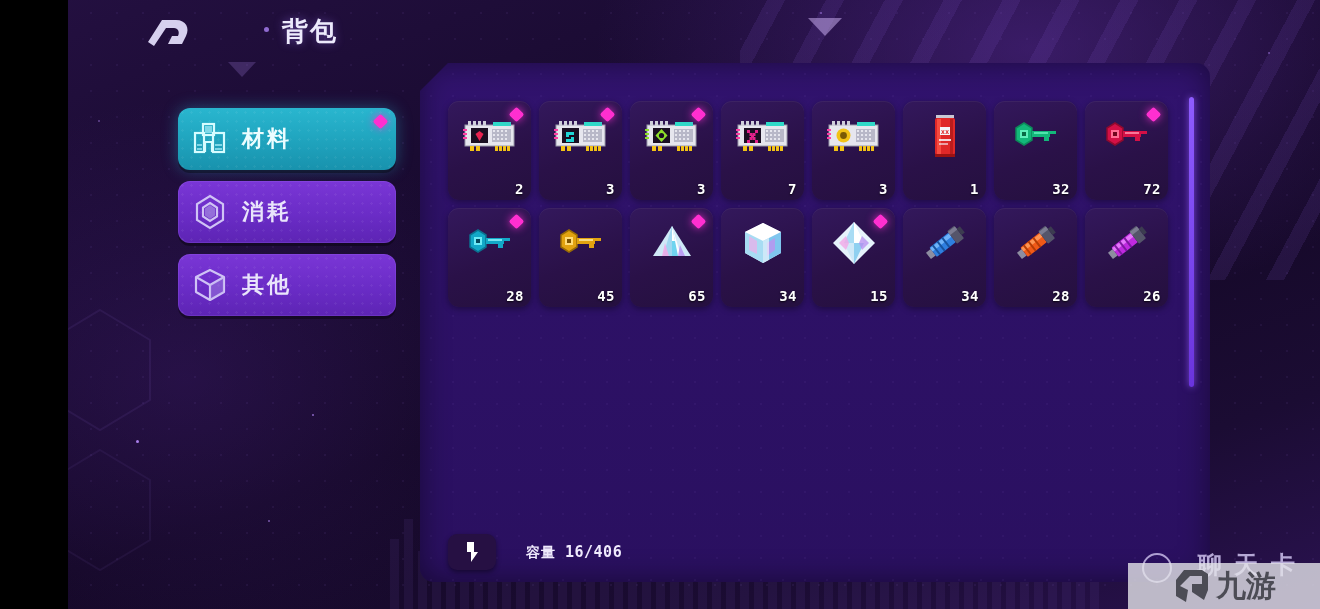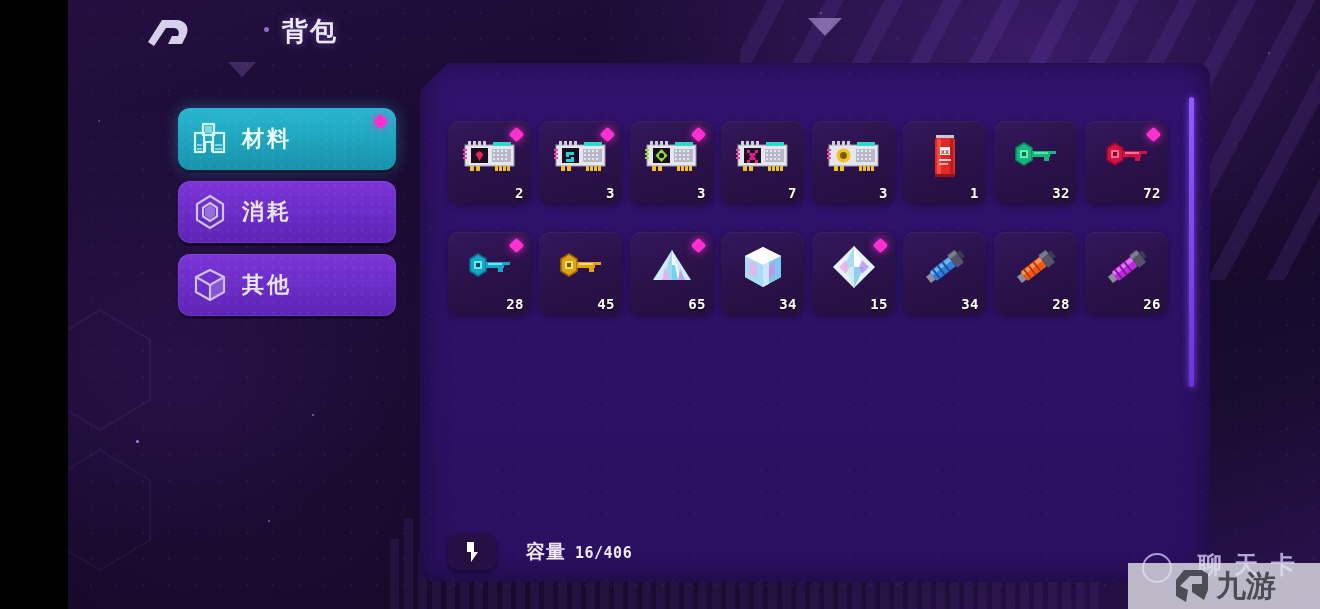--- a/index.html
+++ b/index.html
@@ -94,25 +94,24 @@
     background:linear-gradient(180deg,#8e5cff,#6a34dd); border-radius:3px;
     box-shadow:0 0 7px rgba(150,90,255,.8);
   }
 
   
   .grid{
     position:absolute; left:28px; top:38px; width:725px;
     display:grid; grid-template-columns:repeat(8, 83px); gap:8px;
   }
   .slot{
-    position:relative; width:83px; height:83px; border-radius:11px;
+    position:relative; width:83px; height:99px; border-radius:11px;
     background:linear-gradient(160deg,#33185c 0%,#2a1148 55%,#25103f 100%);
     box-shadow:0 1px 0 rgba(255,255,255,.05) inset, 0 2px 6px rgba(0,0,0,.35);
     cursor:pointer;
-    margin-top:20px;
   }
   .slot .badge{
     position:absolute; right:9px; top:8px; width:11px; height:11px;
     background:#ff2fd0; transform:rotate(45deg); border-radius:2px;
     box-shadow:0 0 8px rgba(255,47,208,.85);
   }
   .slot .count{
     position:absolute; right:7px; bottom:3px;
     font-size:14px; font-weight:700; color:#fff; letter-spacing:.5px;
     font-family:"DejaVu Sans Mono", monospace;
@@ -159,21 +158,21 @@
   .footer{ position:absolute; left:448px; top:534px; z-index:22; display:flex; align-items:center; }
   .f-btn{
     width:48px; height:36px; border-radius:9px;
     background:#261043; box-shadow:0 2px 5px rgba(0,0,0,.45);
     display:flex; align-items:center; justify-content:center; cursor:pointer;
   }
   .f-cap{
     margin-left:30px; display:flex; align-items:baseline; gap:9px;
     color:#efeafd;
   }
-  .f-cap .lbl{ font-size:19px; font-weight:700; letter-spacing:1px; }
+  .f-cap .lbl{ font-size:14px; font-weight:700; letter-spacing:1px; }
   .f-cap .val{ font-size:15px; font-weight:700; font-family:"DejaVu Sans Mono", monospace; letter-spacing:.5px; }
 
   
   .br-text{
     position:absolute; right:22px; bottom:28px; z-index:16;
     font-size:24px; font-weight:700; color:#cfc3ef; letter-spacing:3px;
     opacity:.85;
   }
   .br-circle{
     position:absolute; right:148px; bottom:26px; z-index:16;

